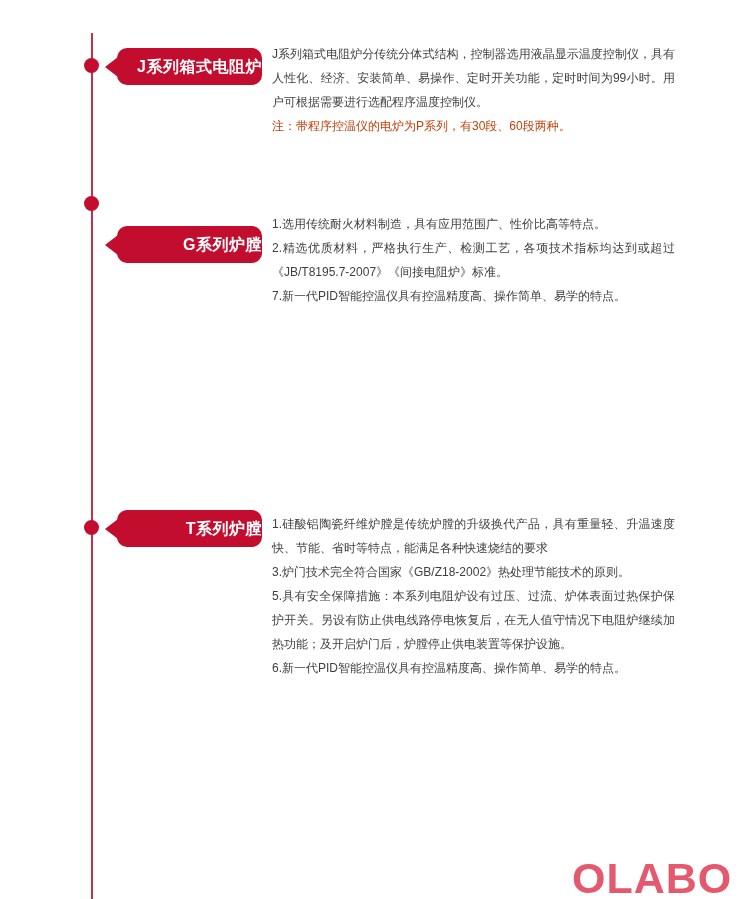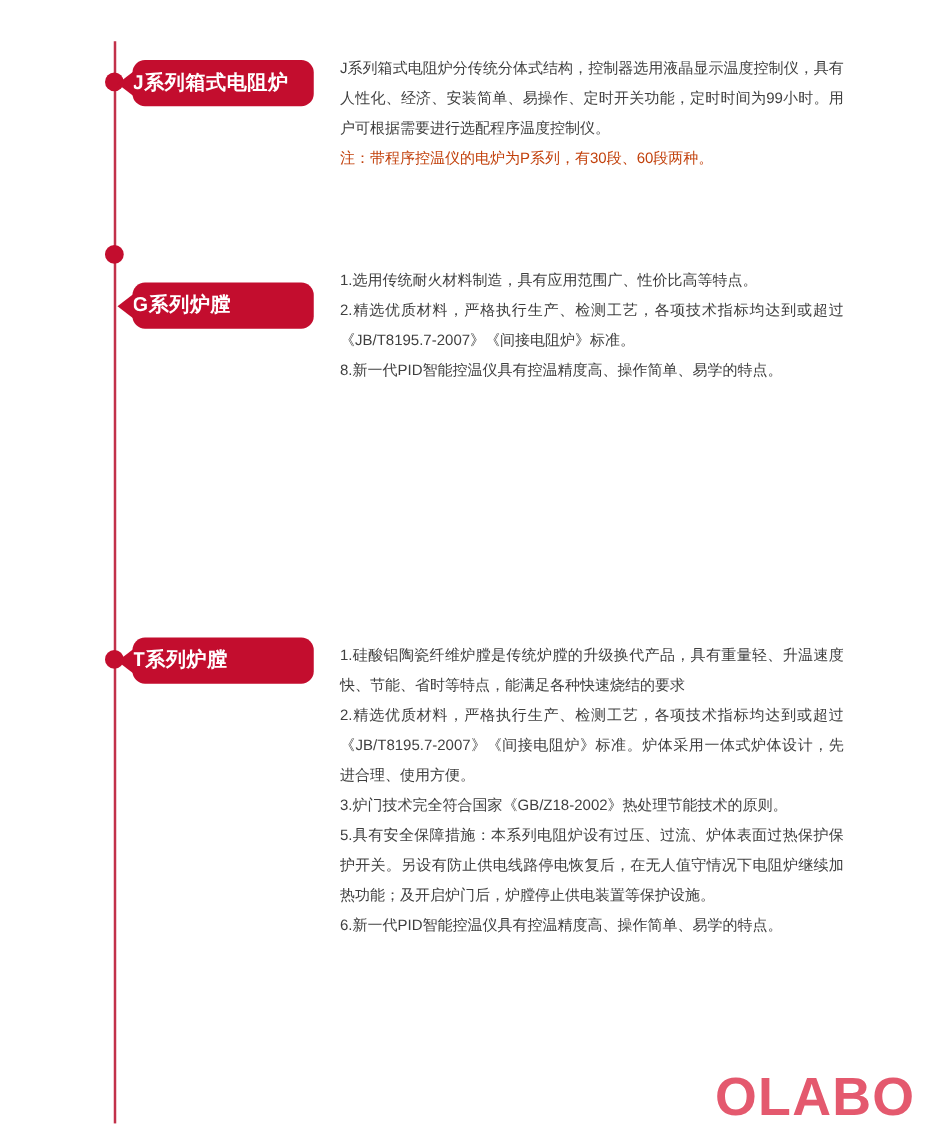--- a/index.html
+++ b/index.html
@@ -28,30 +28,30 @@
     height: 15px;
     border-radius: 50%;
     background: #c30d2e;
   }
   .dot.s1 { top: 58px; }
   .dot.s2 { top: 196px; }
   .dot.s3 { top: 520px; }
   
   .banner {
     position: absolute;
-    left: 106px;
+    left: 117px;
     width: 145px;
     height: 37px;
     background: #c30d2e;
     border-radius: 10px;
     color: #ffffff;
     font-size: 16px;
     font-weight: bold;
     line-height: 37px;
-    text-align: left;
+    text-align: right;
     letter-spacing: 0.5px;
   }
   .banner.s1 { top: 48px; }
   .banner.s2 { top: 186px; margin-top: 40px; }
   .banner.s3 { top: 510px; }
   .tri {
     position: absolute;
     left: -12px;
     top: 50%;
     transform: translateY(-50%);
@@ -105,31 +105,30 @@
   </div>
 
   <div class="dot s2"></div>
   <div class="banner s2">
     <span class="tri"></span>
     <span>G系列炉膛</span>
   </div>
   <div class="text s2">
     <p>1.选用传统耐火材料制造，具有应用范围广、性价比高等特点。</p>
     <p>2.精选优质材料，严格执行生产、检测工艺，各项技术指标均达到或超过《JB/T8195.7-2007》《间接电阻炉》标准。</p>
-    <p>8.新一代PID智能控温仪具有控温精度高、操作简单、易学的特点。</p>
+    <p>7.新一代PID智能控温仪具有控温精度高、操作简单、易学的特点。</p>
   </div>
 
   <div class="dot s3"></div>
   <div class="banner s3">
     <span class="tri"></span>
     <span>T系列炉膛</span>
   </div>
   <div class="text s3">
     <p>1.硅酸铝陶瓷纤维炉膛是传统炉膛的升级换代产品，具有重量轻、升温速度快、节能、省时等特点，能满足各种快速烧结的要求</p>
-    <p>2.精选优质材料，严格执行生产、检测工艺，各项技术指标均达到或超过《JB/T8195.7-2007》《间接电阻炉》标准。炉体采用一体式炉体设计，先进合理、使用方便。</p>
     <p>3.炉门技术完全符合国家《GB/Z18-2002》热处理节能技术的原则。</p>
     <p>5.具有安全保障措施：本系列电阻炉设有过压、过流、炉体表面过热保护保护开关。另设有防止供电线路停电恢复后，在无人值守情况下电阻炉继续加热功能；及开启炉门后，炉膛停止供电装置等保护设施。</p>
     <p>6.新一代PID智能控温仪具有控温精度高、操作简单、易学的特点。</p>
   </div>
 
   <div class="logo">OLABO</div>
 
 </div>
 
 </body></html>

